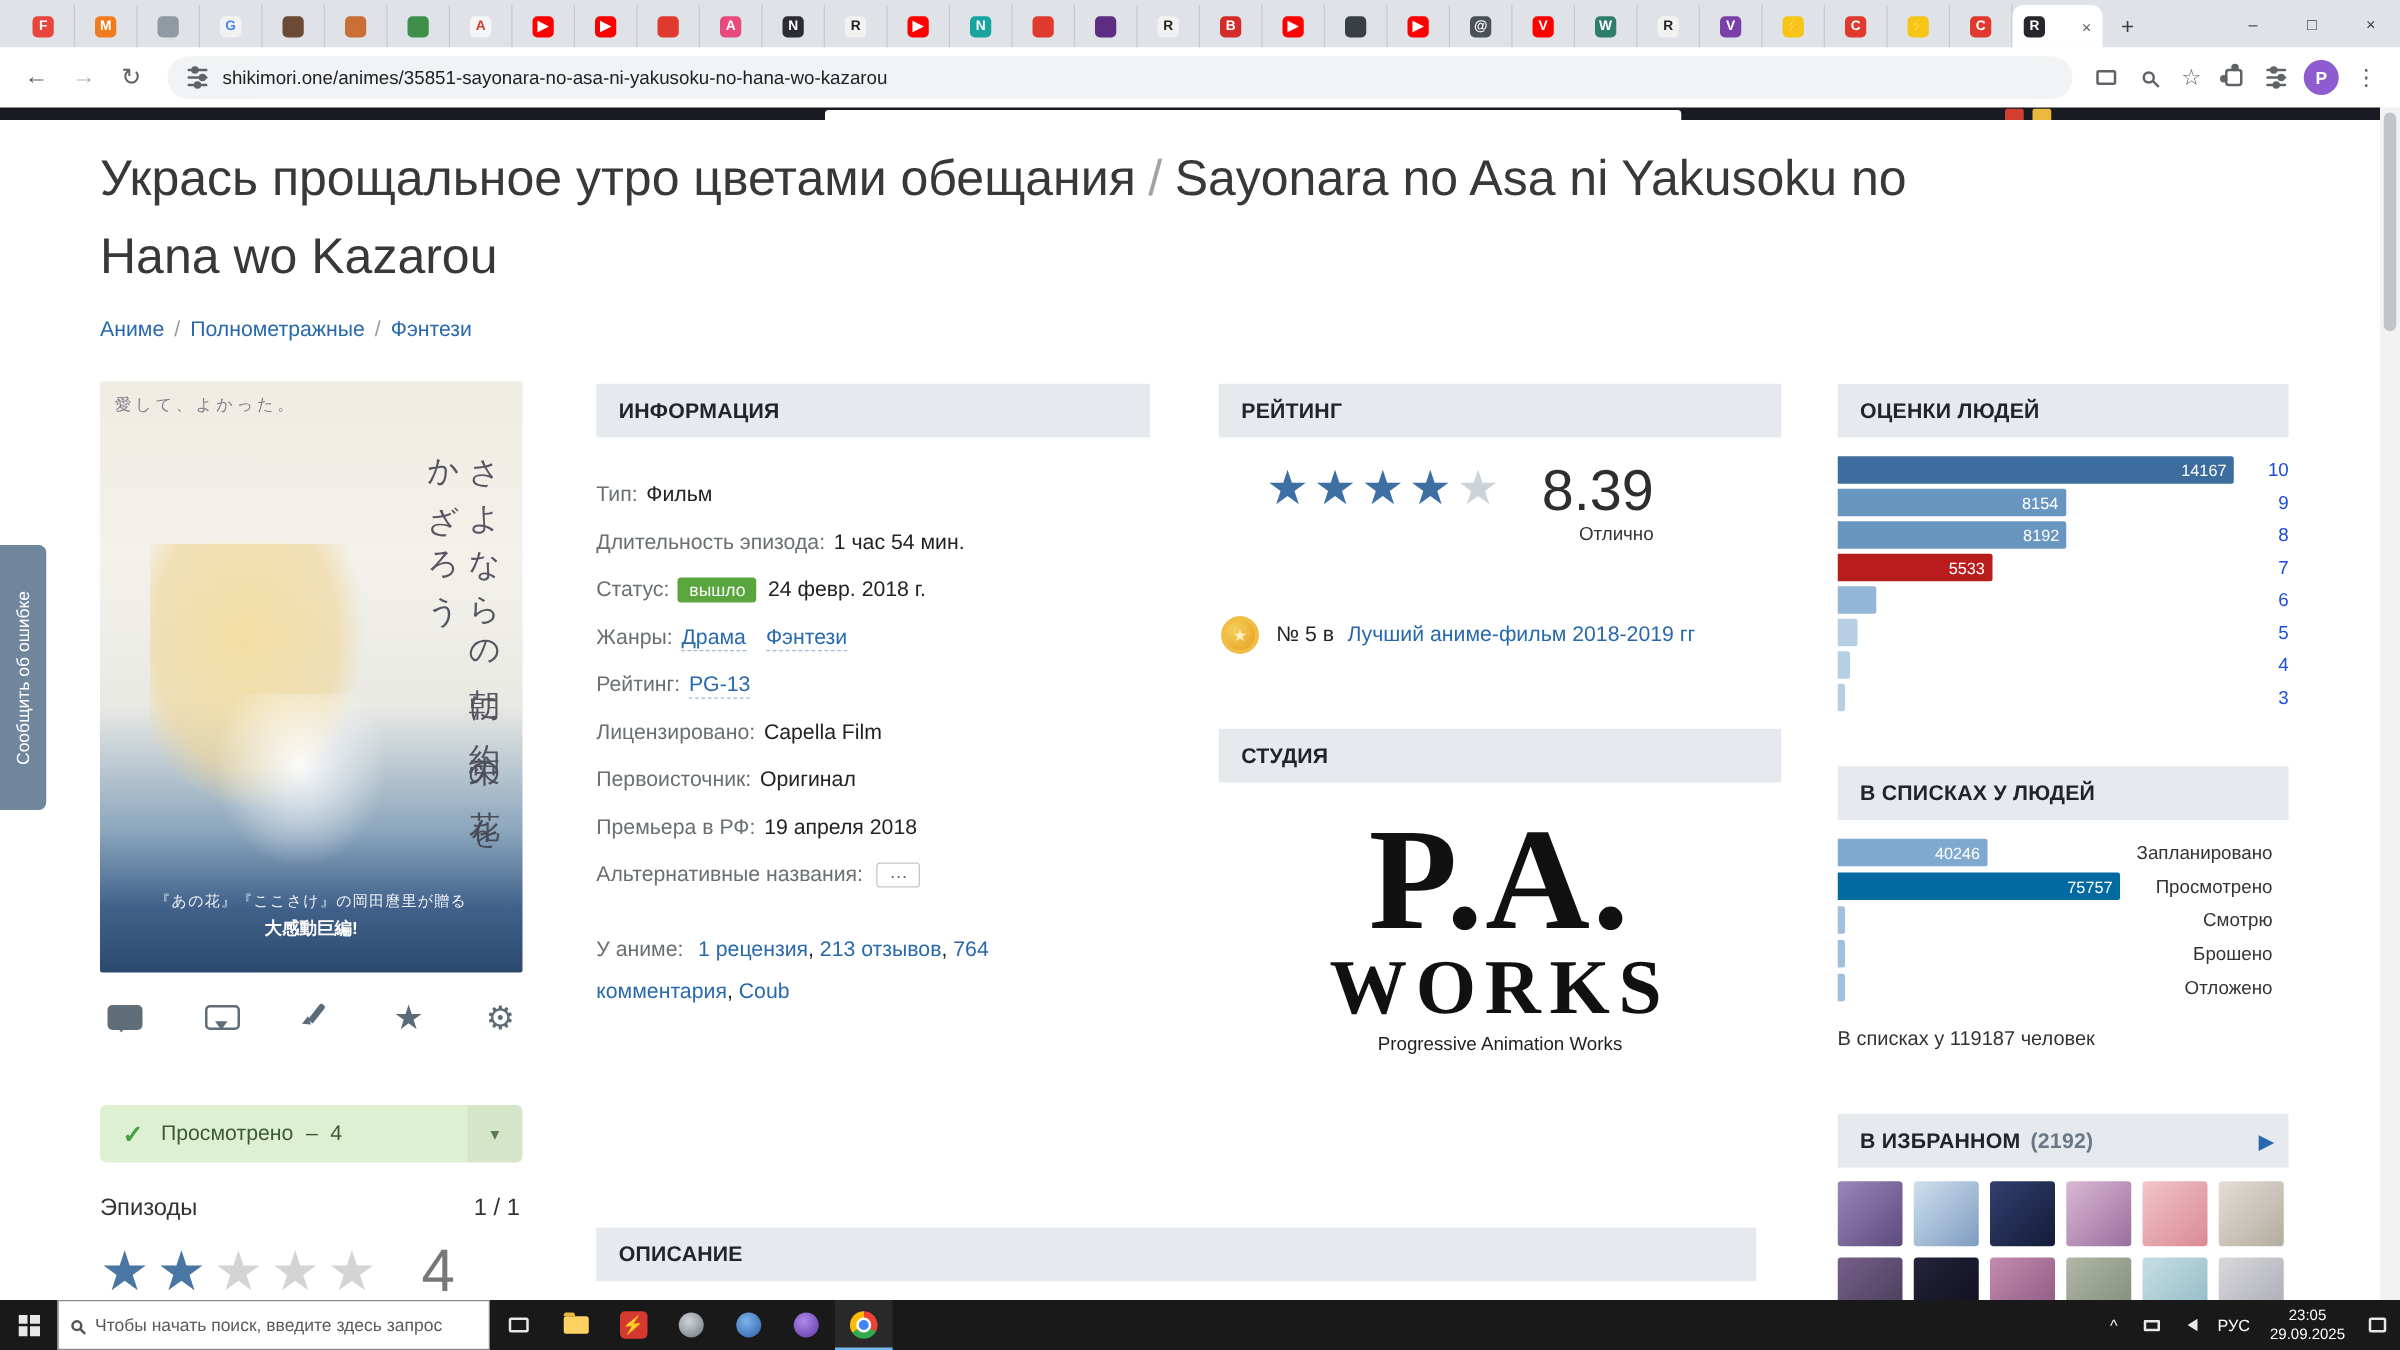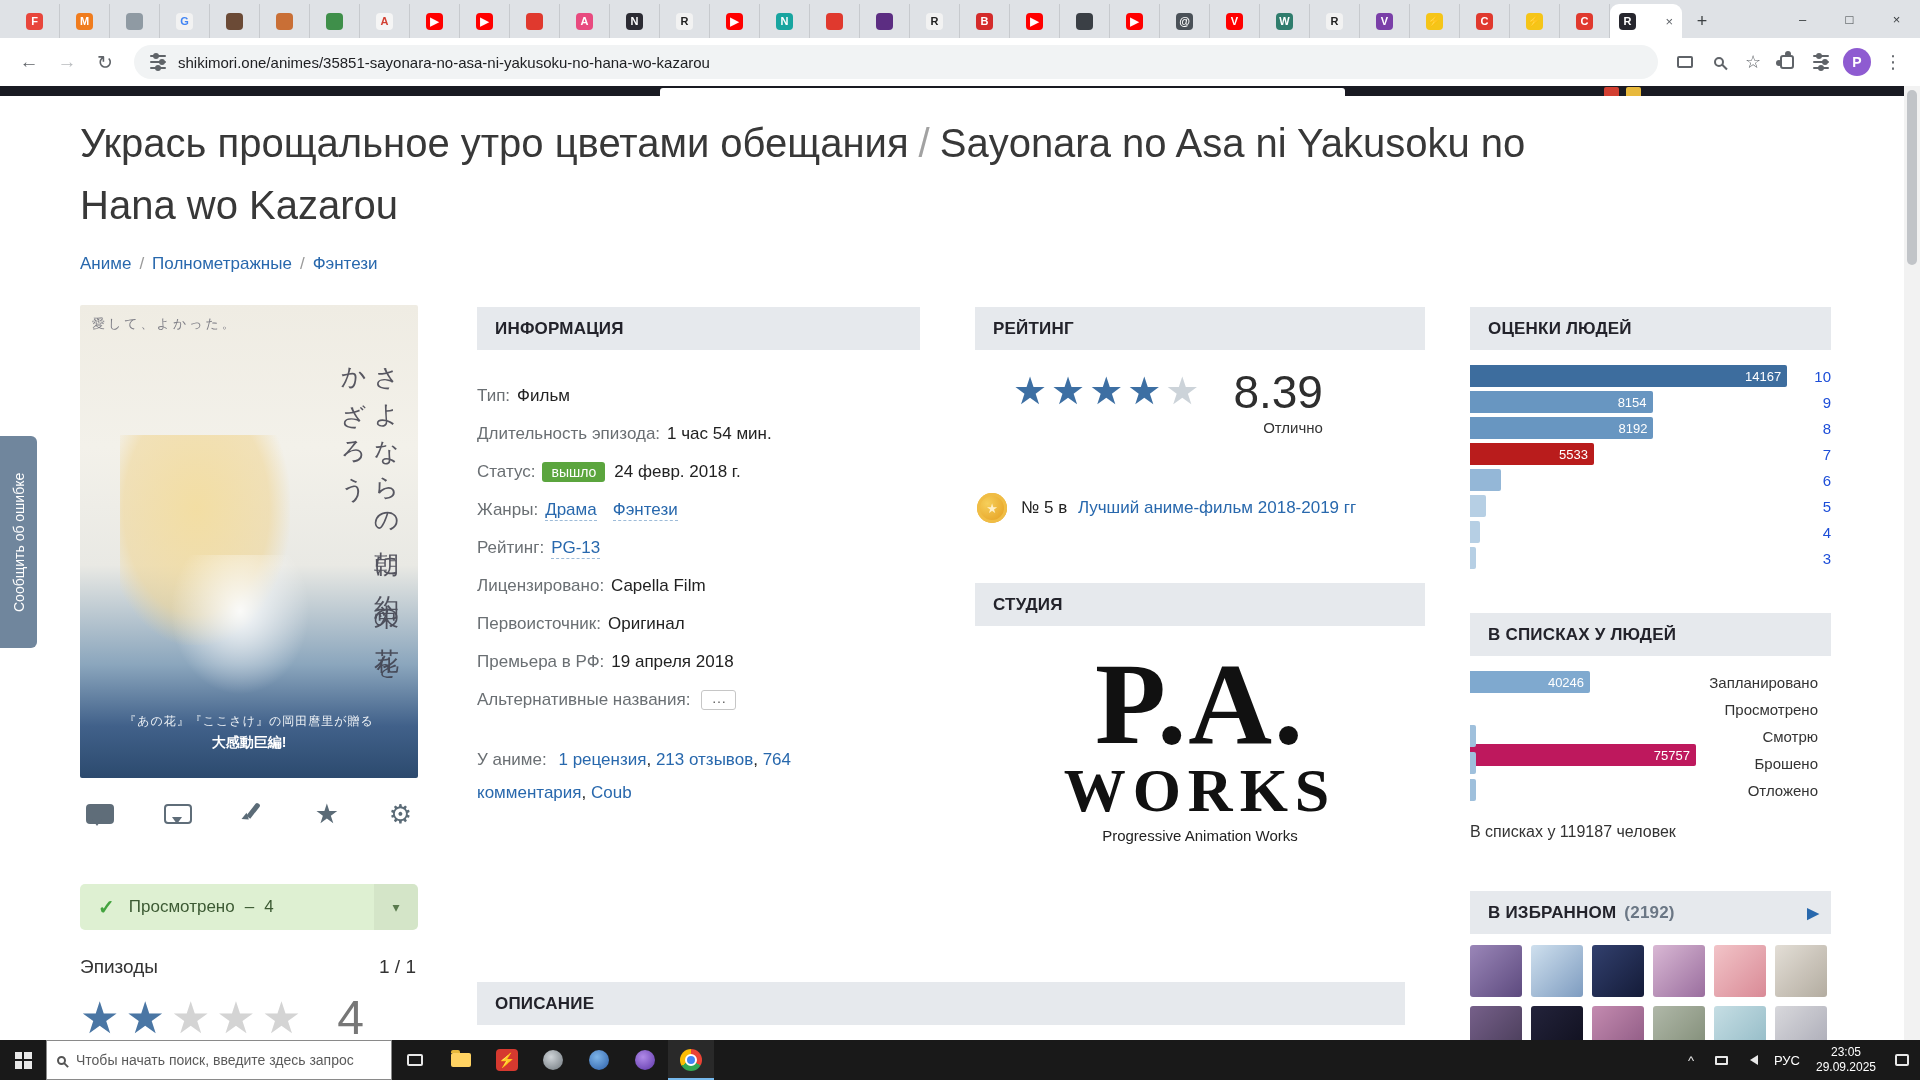--- a/index.html
+++ b/index.html
@@ -494,21 +494,21 @@
       <div class="panel-h h-lists">В СПИСКАХ У ЛЮДЕЙ</div>
       <div class="lists">
           <div class="lrow">
             <div class="lbar-zone">
               <div class="sbar" style="width: 53.1251%; background: rgb(127, 169, 207);">40246</div>
             </div>
             <div class="llabel">Запланировано</div>
           </div>
           <div class="lrow">
             <div class="lbar-zone">
-              <div class="sbar" style="width: 100%; background: #be185d; margin-top: 46px;">75757</div>
+              <div class="sbar" style="width: 100%; background: #0369a1;">75757</div>
             </div>
             <div class="llabel">Просмотрено</div>
           </div>
           <div class="lrow">
             <div class="lbar-zone">
               <div class="sbar" style="width: 2.24402%; background: rgb(159, 192, 220);"></div>
             </div>
             <div class="llabel">Смотрю</div>
           </div>
           <div class="lrow">

